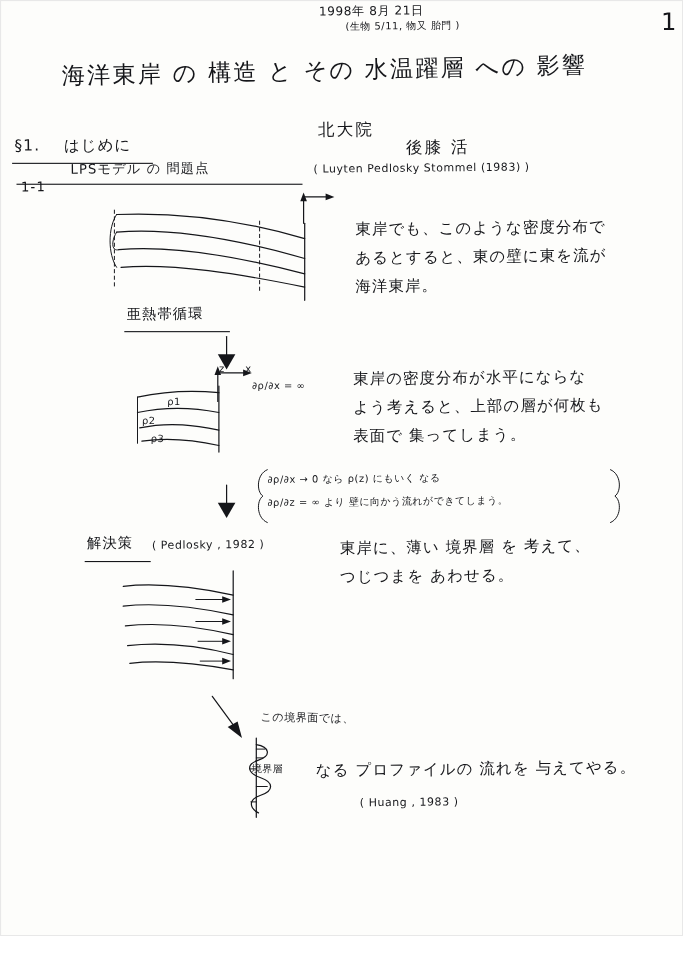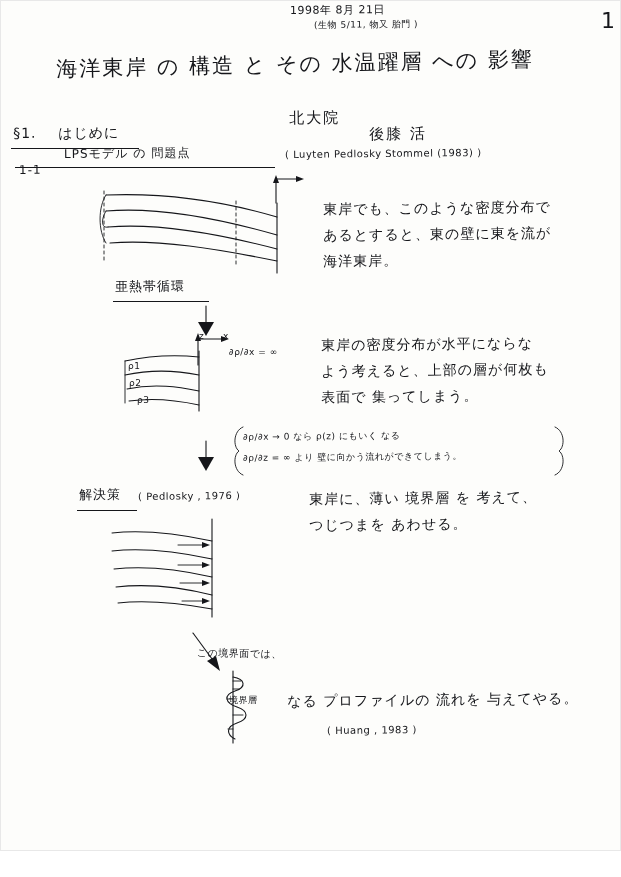--- a/index.html
+++ b/index.html
@@ -24,21 +24,21 @@
     color: #15161a;
     font-family: "DejaVu Sans", sans-serif;
     white-space: pre;
     line-height: 1.25;
     letter-spacing: 0.5px;
     transform-origin: left top;
   }
   
   .slant1 { transform: rotate(-1.2deg); }
   .slant3 { transform: rotate(-0.6deg); }
-  .slantp { transform: rotate(1.0deg); }
+  .slantp { transform: rotate(1.0deg); margin-left: 40px; }
 
   .date   { font-size: 11px; }
   .small  { font-size: 10px; }
   .tiny   { font-size: 9px; }
   .title  { font-size: 21px; letter-spacing: 2px; font-weight: 500; }
   .author { font-size: 15px; letter-spacing: 2px; }
   .sec    { font-size: 14px; letter-spacing: 1px; }
   .sub    { font-size: 12px; letter-spacing: 1px; }
   .body   { font-size: 14px; letter-spacing: 1px; }
   .lbl    { font-size: 13px; letter-spacing: 1px; }
@@ -131,21 +131,21 @@
     <line x1="86" y1="20" x2="86" y2="80"></line>
 
     <path d="M12,30 C40,24 66,24 86,26"></path>
     <path d="M12,44 C40,38 66,40 86,44"></path>
     <path d="M14,58 C42,52 66,56 86,60"></path>
     <path d="M16,70 C44,66 68,70 86,74"></path>
 
     <line class="thin" x1="12" y1="30" x2="12" y2="72"></line>
   </svg>
 
-  <div class="hw tiny" style="left:108px; top:360px;padding-left:19px;">ρ1</div>
+  <div class="hw tiny" style="left:132px; top:360px;padding-left:19px;">ρ1</div>
   <div class="hw tiny" style="left:128px; top:377px;">ρ2</div>
   <div class="hw tiny" style="left:136px; top:394px;">ρ3</div>
   <div class="hw tiny" style="left:198px; top:330px;">z</div>
   <div class="hw tiny" style="left:222px; top:330px;">x</div>
   <div class="hw tiny" style="left:228px; top:346px;">∂ρ/∂x = ∞</div>
 
   <div class="hw body slant3" style="left:320px; top:336px;">東岸の密度分布が水平にならな</div>
   <div class="hw body slant3" style="left:320px; top:362px;">よう考えると、上部の層が何枚も</div>
   <div class="hw body slant3" style="left:320px; top:388px;">表面で 集ってしまう。</div>
 
@@ -155,21 +155,21 @@
   </svg>
   <div class="hw tiny slant3" style="left:242px; top:431px;">∂ρ/∂x → 0 なら ρ(z) にもいく なる</div>
   <div class="hw tiny slant3" style="left:242px; top:452px;">∂ρ/∂z = ∞ より 壁に向かう流れができてしまう。</div>
 
   <svg class="fig" style="left:192px; top:440px;" width="30" height="32" viewBox="0 0 30 32">
     <line x1="13" y1="0" x2="13" y2="22" stroke-width="3"></line>
     <polyline class="head" points="13,30 5,16 21,16"></polyline>
   </svg>
 
   <div class="hw lbl slant3" style="left:78px; top:486px;">解決策</div>
-  <div class="hw small slant3" style="left:137px; top:490px;">( Pedlosky , 1976 )</div>
+  <div class="hw small slant3" style="left:137px; top:490px;">( Pedlosky , 1982 )</div>
   <div class="uline" style="left:76px; top:509px; width:60px;"></div>
 
   <svg class="fig" style="left:105px; top:518px;" width="130" height="110" viewBox="0 0 130 110">
     <line x1="106" y1="0" x2="106" y2="98"></line>
     <path d="M6,14 C42,10 78,16 106,22"></path>
     <path d="M6,32 C42,28 78,34 106,40"></path>
     <path d="M8,50 C44,46 80,52 106,58"></path>
     <path d="M10,68 C46,64 82,70 106,76"></path>
     <path d="M12,84 C48,80 84,86 106,90"></path>
 

